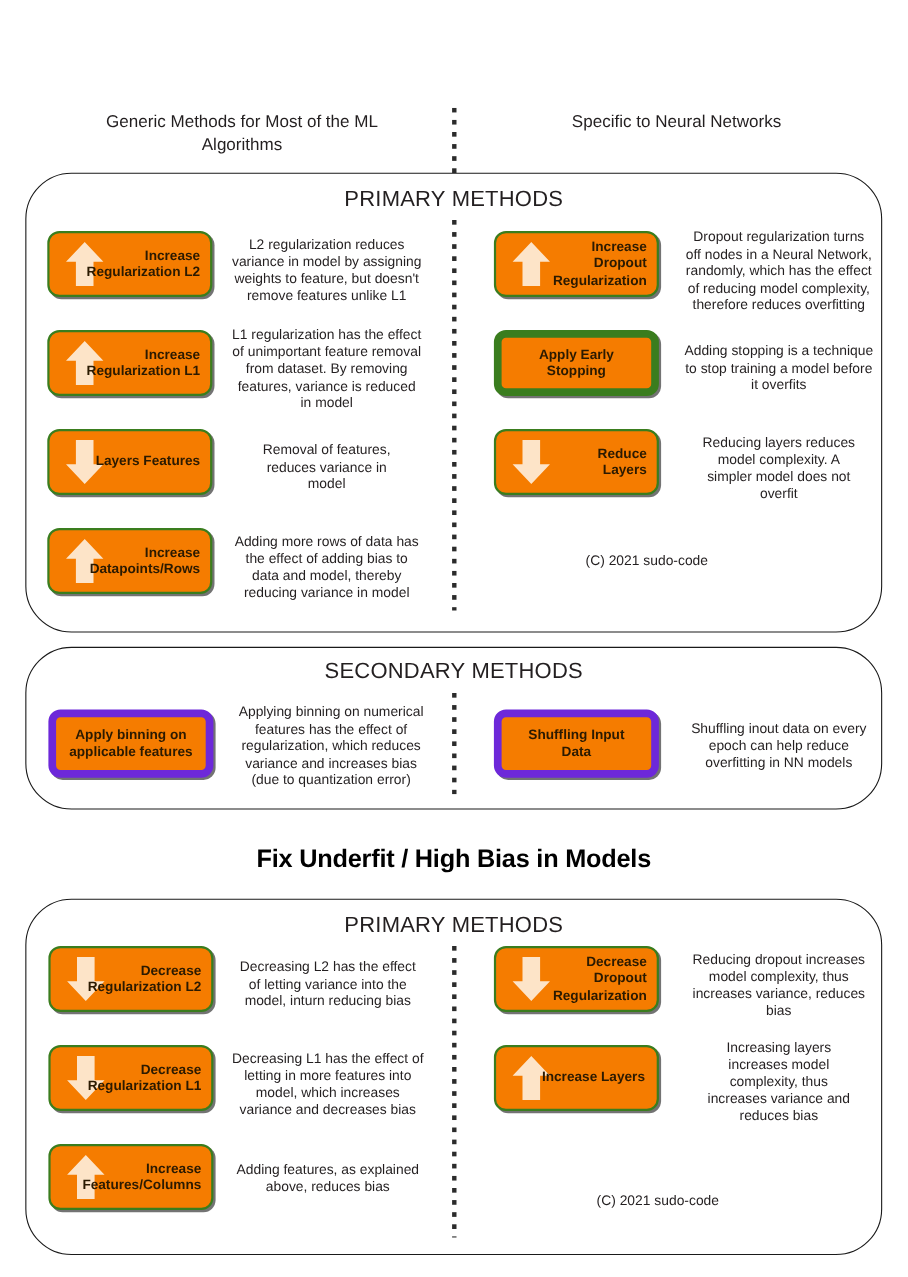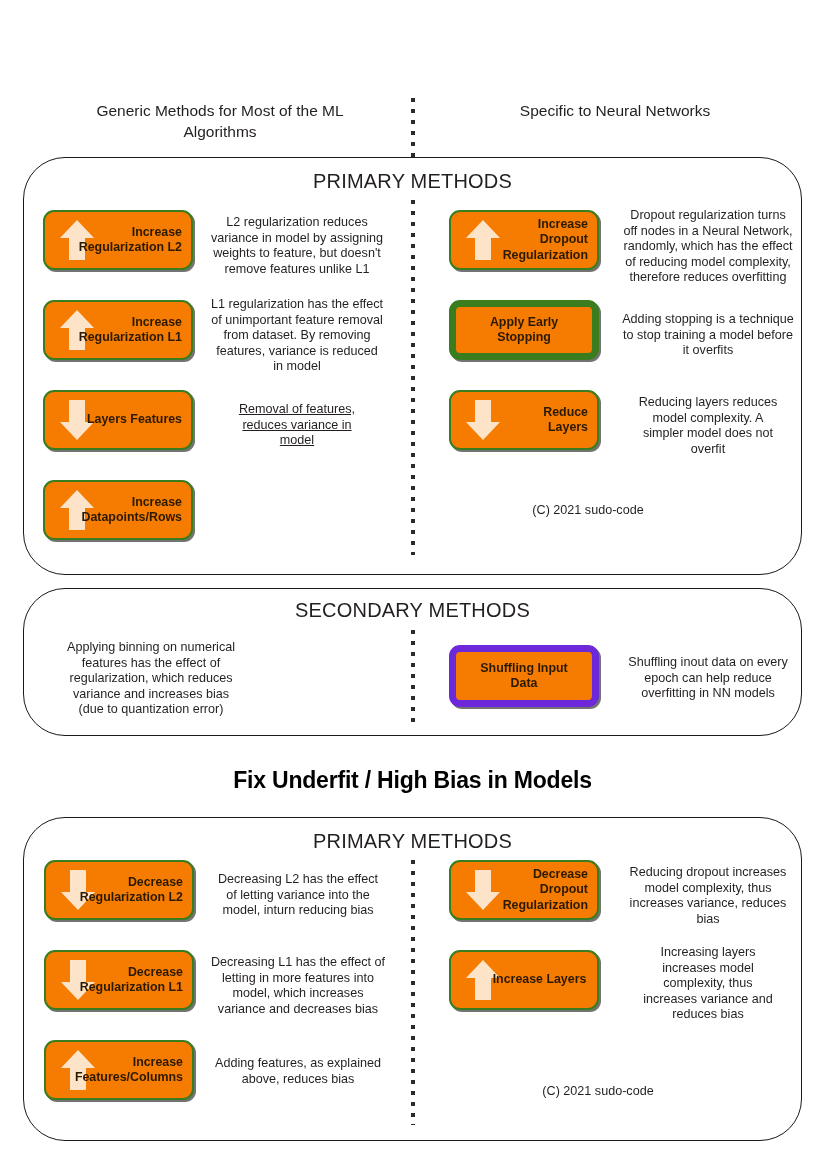--- a/index.html
+++ b/index.html
@@ -197,35 +197,39 @@
 
   <div class="row" style="left:43px; top:390px;">
     <div class="chip" style="width:150px;height:60px;">
       <span class="arrow">
         <svg viewBox="0 0 40 44">
             <polygon points="20,42 37,24 28,24 28,2 12,2 12,24 3,24" fill="#fde4c8"></polygon>
           </svg>
       </span>
       <span class="chip-label">Layers Features</span>
     </div>
-    <div class="desc" style="width:180px; margin-left:14px; margin-top:12px;text-decoration:underline;">Removal of features,
+    <div class="desc" style="width:180px; margin-left:14px; margin-top:12px;">Removal of features,
 reduces variance in
 model</div>
   </div>
 
   <div class="row" style="left:43px; top:480px;">
     <div class="chip" style="width:150px;height:60px;">
       <span class="arrow">
         <svg viewBox="0 0 40 44">
             <polygon points="20,2 37,20 28,20 28,42 12,42 12,20 3,20" fill="#fde4c8"></polygon>
           </svg>
       </span>
       <span class="chip-label">Increase
 Datapoints/Rows</span>
     </div>
+    <div class="desc" style="width:180px; margin-left:14px; margin-top:5px;">Adding more rows of data has
+the effect of adding bias to
+data and model, thereby
+reducing variance in model</div>
   </div>
 
   <div class="row" style="left:449px; top:210px;">
     <div class="chip" style="width:150px;height:60px;">
       <span class="arrow">
         <svg viewBox="0 0 40 44">
             <polygon points="20,2 37,20 28,20 28,42 12,42 12,20 3,20" fill="#fde4c8"></polygon>
           </svg>
       </span>
       <span class="chip-label">Increase
@@ -264,20 +268,24 @@
   </div>
 
   <div class="copyright" style="left:468px; top:503px;">(C) 2021 sudo-code</div>
 
   <div class="panel" id="panel-overfit-secondary"></div>
   <div class="panel-heading" style="top:599px">SECONDARY METHODS</div>
 
   <div class="divider" id="divider-secondary"></div>
 
   <div class="row" style="left:44px; top:645px;">
+    <div class="chip plain" style="width:150px;height:62px;">
+      <span class="chip-label">Apply binning on
+applicable features</span>
+    </div>
     <div class="desc" style="width:190px; margin-left:12px; margin-top:-5px;">Applying binning on numerical
 features has the effect of
 regularization, which reduces
 variance and increases bias
 (due to quantization error)</div>
   </div>
 
   <div class="row" style="left:449px; top:645px;">
     <div class="chip plain" style="width:150px;height:62px;">
       <span class="chip-label">Shuffling Input Data</span>

